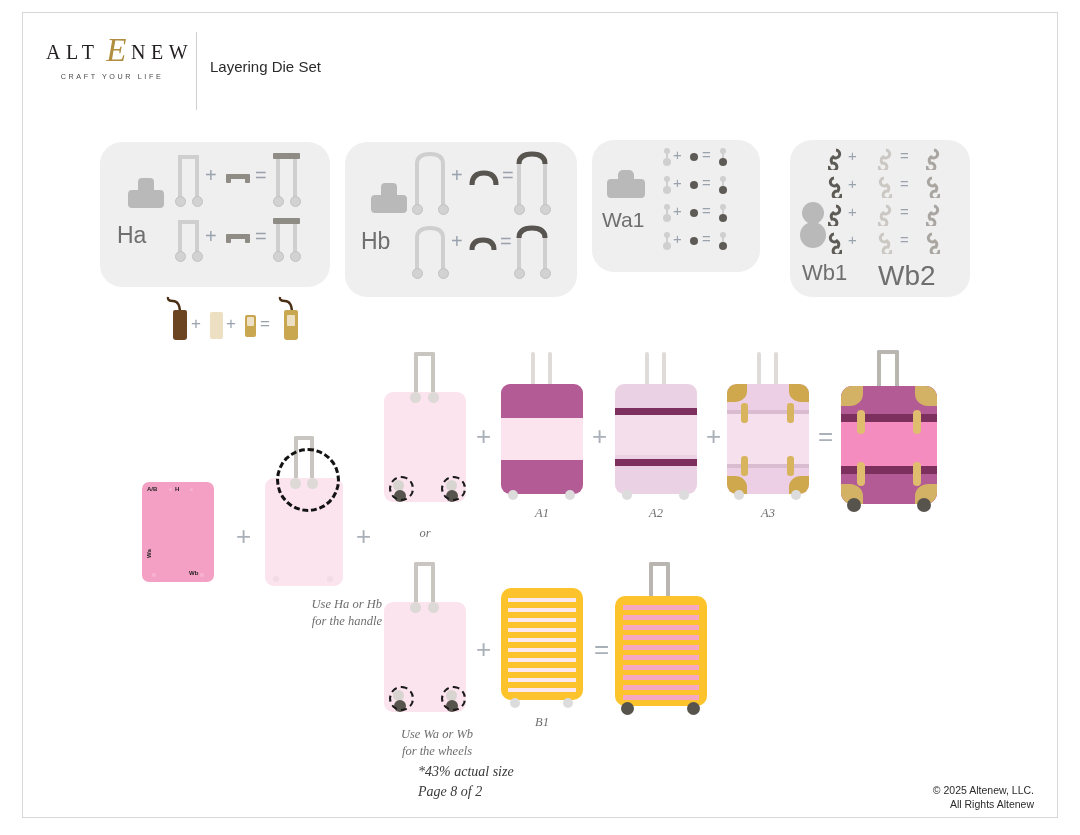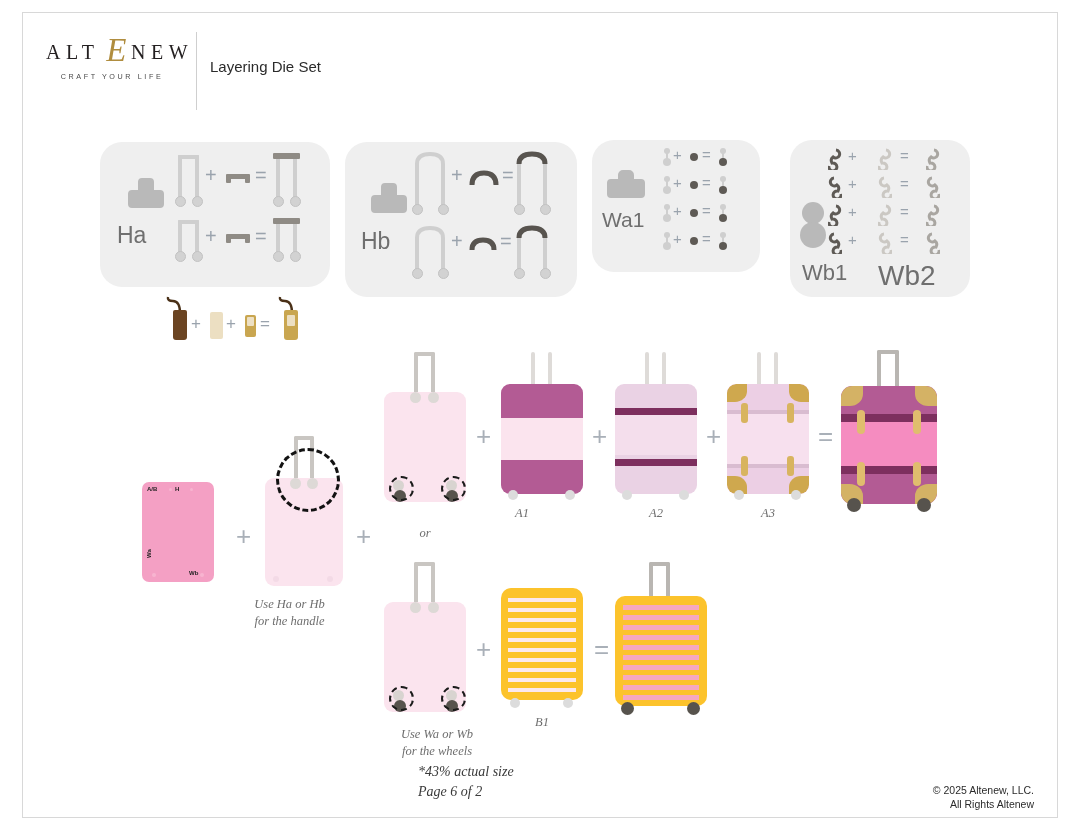--- a/index.html
+++ b/index.html
@@ -321,21 +321,21 @@
     <div class="handle-bar" style="left:29px;top:0px;width:4px;height:44px;"></div>
     <div class="handle-bar" style="left:45px;top:0px;width:4px;height:44px;"></div>
     <div class="handle-bar" style="left:29px;top:0px;width:20px;height:4px;"></div>
     <div class="body" style="left:0;top:42px;width:78px;height:108px;background:#fbe4ee;border-radius:9px;"></div>
     <div style="position:absolute;left:25px;top:42px;width:11px;height:11px;border-radius:50%;background:#ddd9d6;"></div>
     <div style="position:absolute;left:42px;top:42px;width:11px;height:11px;border-radius:50%;background:#ddd9d6;"></div>
     <div class="dashcircle" style="left:11px;top:12px;width:58px;height:58px;"></div>
     <div style="position:absolute;left:8px;top:140px;width:6px;height:6px;border-radius:50%;background:#f3dae6;"></div>
     <div style="position:absolute;left:62px;top:140px;width:6px;height:6px;border-radius:50%;background:#f3dae6;"></div>
   </div>
-  <div class="caption" style="left:227px;top:596px;width:125px;">
+  <div class="caption" style="left:257px;top:596px;width:125px;text-align:right;">
     <span>Use Ha or Hb</span><br>
     <span>for the handle</span>
   </div>
 
   <div class="oplus" style="left:356px;top:521px;">+</div>
 
   <div class="case" style="left:384px;top:352px;width:82px;height:152px;">
     <div class="handle-bar" style="left:30px;top:0px;width:4px;height:44px;"></div>
     <div class="handle-bar" style="left:47px;top:0px;width:4px;height:44px;"></div>
     <div class="handle-bar" style="left:30px;top:0px;width:21px;height:4px;"></div>
@@ -356,21 +356,21 @@
   <div class="case" style="left:501px;top:352px;width:82px;height:152px;">
     <div class="handle-bar" style="left:30px;top:0px;width:4px;height:36px;background:#dedbd8;"></div>
     <div class="handle-bar" style="left:47px;top:0px;width:4px;height:36px;background:#dedbd8;"></div>
     <div class="body" style="left:0;top:32px;width:82px;height:110px;background:#fbe4ee;border-radius:9px;">
       <div class="stripe" style="left:0;top:0;width:82px;height:34px;background:#b35b94;"></div>
       <div class="stripe" style="left:0;top:76px;width:82px;height:34px;background:#b35b94;"></div>
     </div>
     <div style="position:absolute;left:7px;top:138px;width:10px;height:10px;border-radius:50%;background:#dcdcdc;"></div>
     <div style="position:absolute;left:64px;top:138px;width:10px;height:10px;border-radius:50%;background:#dcdcdc;"></div>
   </div>
-  <div class="caption" style="left:492px;top:505px;width:60px;">A1</div>
+  <div class="caption" style="left:512px;top:505px;width:60px;">A1</div>
 
   <div class="oplus" style="left:592px;top:421px;">+</div>
 
   <div class="case" style="left:615px;top:352px;width:82px;height:152px;">
     <div class="handle-bar" style="left:30px;top:0px;width:4px;height:36px;background:#dedbd8;"></div>
     <div class="handle-bar" style="left:47px;top:0px;width:4px;height:36px;background:#dedbd8;"></div>
     <div class="body" style="left:0;top:32px;width:82px;height:110px;background:#ead2e4;border-radius:9px;">
       <div class="stripe" style="left:0;top:24px;width:82px;height:7px;background:#7d2f5e;"></div>
       <div class="stripe" style="left:0;top:24px;width:82px;height:30px;background:#fbe8f2;opacity:.55;top:31px;height:40px;"></div>
       <div class="stripe" style="left:0;top:75px;width:82px;height:7px;background:#7d2f5e;"></div>
@@ -485,19 +485,19 @@
       <div class="stripe" style="left:8px;top:79px;width:76px;height:5px;background:#f6a8c0;"></div>
       <div class="stripe" style="left:8px;top:89px;width:76px;height:5px;background:#f6a8c0;"></div>
       <div class="stripe" style="left:8px;top:99px;width:76px;height:5px;background:#f6a8c0;"></div>
     </div>
     <div class="wheel" style="left:6px;top:140px;width:13px;height:13px;background:#57534d;"></div>
     <div class="wheel" style="left:72px;top:140px;width:13px;height:13px;background:#57534d;"></div>
   </div>
 
   <div class="foot-note" style="left:418px;top:762px;width:240px;">
     <span>*43% actual size</span><br>
-    <span>Page 6 of 2</span>
+    <span>Page 8 of 2</span>
   </div>
   <div class="copyright">
     <span>© 2025 Altenew, LLC.</span><br>
     <span>All Rights Altenew</span>
   </div>
 </div>
 
 </body></html>

